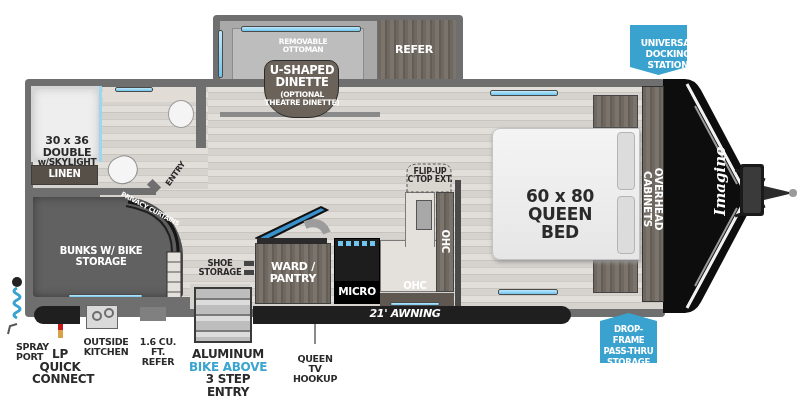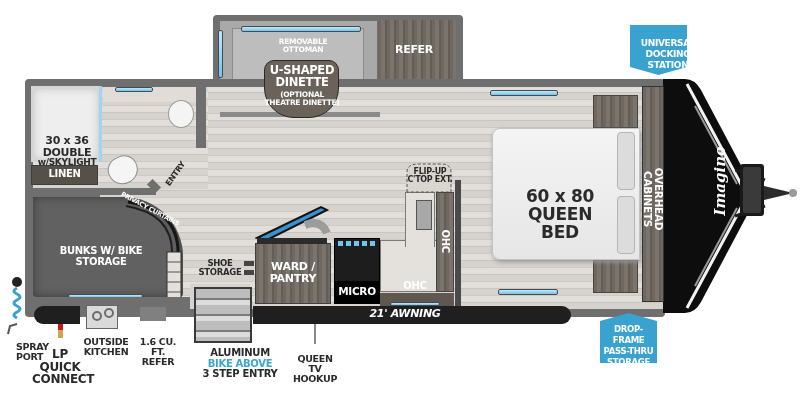--- a/index.html
+++ b/index.html
@@ -212,21 +212,21 @@
   <div>CONNECT</div>
 </div>
 <div class="lbl lbl-dark" style="left:82px;top:337px;width:48px;font-size:9.5px;">
   <div>OUTSIDE</div>
   <div>KITCHEN</div>
 </div>
 <div class="lbl lbl-dark" style="left:132px;top:337px;width:52px;font-size:9.5px;">
   <div>1.6 CU. FT.</div>
   <div>REFER</div>
 </div>
-<div class="lbl lbl-dark" style="left:200px;top:348px;width:80px;font-size:10px;">
+<div class="lbl lbl-dark" style="left:188px;top:348px;width:80px;font-size:12px;">
   <div>ALUMINUM</div>
   <div class="lbl-blue" style="color:#3ba4d0;">BIKE ABOVE</div>
   <div>3 STEP ENTRY</div>
 </div>
 <div class="lbl lbl-dark" style="left:290px;top:354px;width:50px;font-size:9.5px;">
   <div>QUEEN TV</div>
   <div>HOOKUP</div>
 </div>
 
 <div class="badge" style="left:630px;top:38px;width:76px;background:transparent;">

